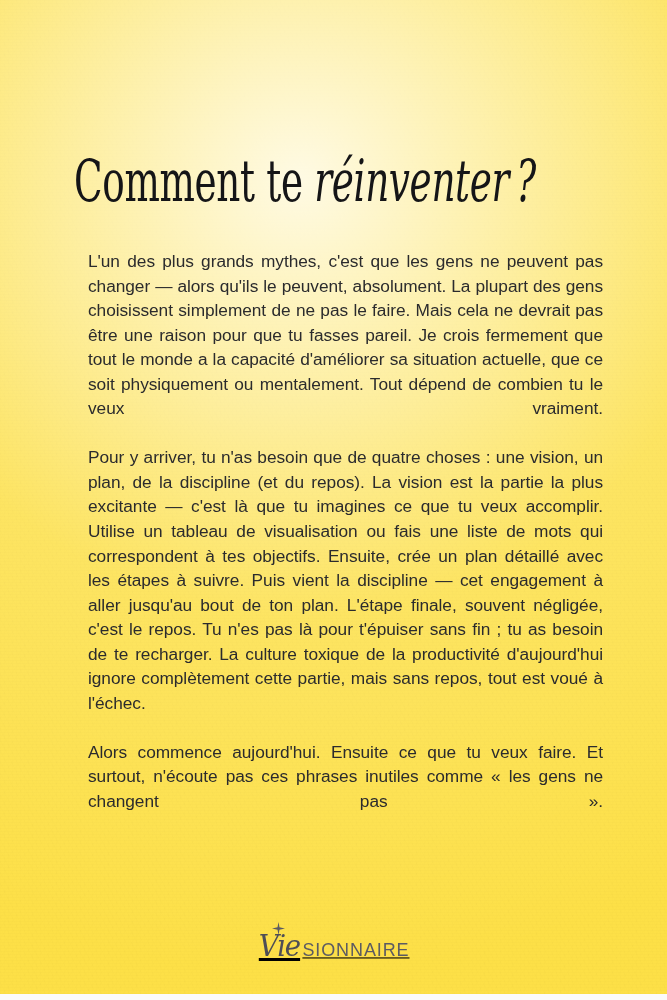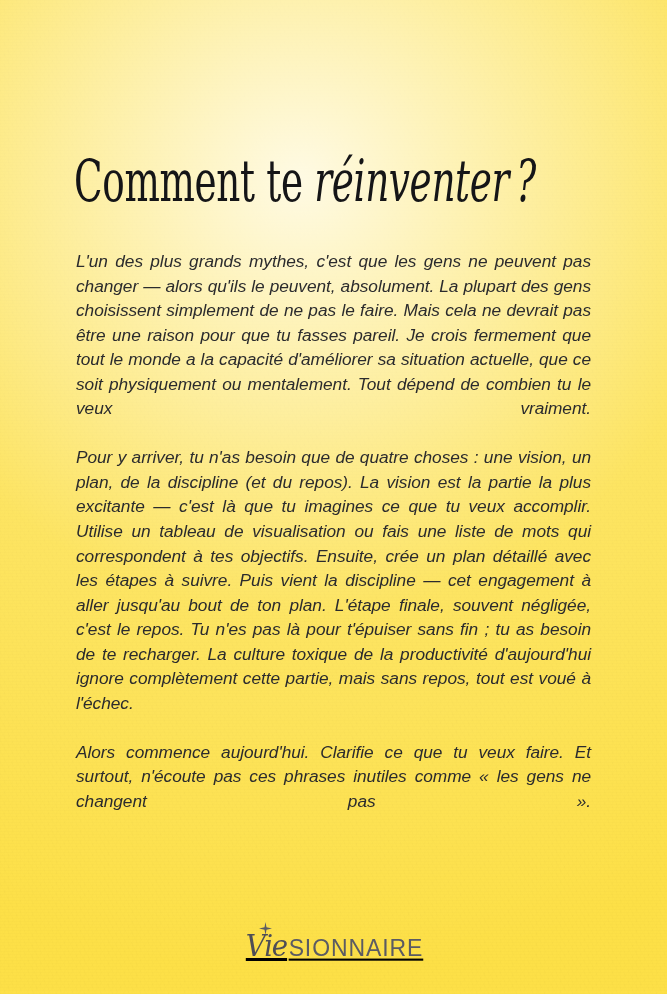--- a/index.html
+++ b/index.html
@@ -102,23 +102,22 @@
   .headline .h-italic {
     font-family: "DejaVu Serif", "Liberation Serif", serif;
     font-style: italic;
     letter-spacing: -0.5px;
   }
 
   
   .body-copy {
     position: absolute;
     top: 249px;
-    left: 0;
+    left: 12px;
     width: 515px;
-    font-style: italic;
   }
 
   .body-copy p {
     margin: 0;
     color: #2b2b2d;
     font-family: "Liberation Sans", sans-serif;
     font-size: 17.3px;
     line-height: 24.55px;
     text-align: justify;
     text-justify: inter-word;
@@ -179,21 +178,21 @@
     top: -9px;
     width: 13px;
     height: 13px;
     pointer-events: none;
   }
 
   .logo-rest {
     display: inline-block;
     font-family: "Liberation Sans", sans-serif;
     font-weight: 400;
-    font-size: 23px;
+    font-size: 18px;
     color: #5b5b63;
     letter-spacing: 0.9px;
     transform: scaleY(1.06);
     transform-origin: left baseline;
     margin-left: 0px;
   }
 </style>
 </head>
 <body>
 
@@ -202,21 +201,21 @@
   <div class="paper-texture"></div>
   <div class="paper-sheen"></div>
 
   <div class="content">
 
     <h1 class="headline"><span class="h-regular">Comment te </span><span class="h-italic">réinventer ?</span></h1>
 
     <div class="body-copy">
       <p>L'un des plus grands mythes, c'est que les gens ne peuvent pas changer — alors qu'ils le peuvent, absolument. La plupart des gens choisissent simplement de ne pas le faire. Mais cela ne devrait pas être une raison pour que tu fasses pareil. Je crois fermement que tout le monde a la capacité d'améliorer sa situation actuelle, que ce soit physiquement ou mentalement. Tout dépend de combien tu le veux vraiment.</p>
       <p>Pour y arriver, tu n'as besoin que de quatre choses : une vision, un plan, de la discipline (et du repos). La vision est la partie la plus excitante — c'est là que tu imagines ce que tu veux accomplir. Utilise un tableau de visualisation ou fais une liste de mots qui correspondent à tes objectifs. Ensuite, crée un plan détaillé avec les étapes à suivre. Puis vient la discipline — cet engagement à aller jusqu'au bout de ton plan. L'étape finale, souvent négligée, c'est le repos. Tu n'es pas là pour t'épuiser sans fin ; tu as besoin de te recharger. La culture toxique de la productivité d'aujourd'hui ignore complètement cette partie, mais sans repos, tout est voué à l'échec.</p>
-      <p>Alors commence aujourd'hui. Clarifie ce que tu veux faire. Et surtout, n'écoute pas ces phrases inutiles comme « les gens ne changent pas ».</p>
+      <p>Alors commence aujourd'hui. Ensuite ce que tu veux faire. Et surtout, n'écoute pas ces phrases inutiles comme « les gens ne changent pas ».</p>
     </div>
 
   </div>
 
   <div class="footer">
     <div class="logo">
       <span class="logo-vie">Vie</span>
       <span class="logo-sparkle">
         <svg viewBox="0 0 20 20" width="13" height="13" aria-hidden="true">
           <path d="M10 0 L11.5 8.1 L20 10 L11.5 11.9 L10 20 L8.5 11.9 L0 10 L8.5 8.1 Z" fill="#5b5b63"></path>

